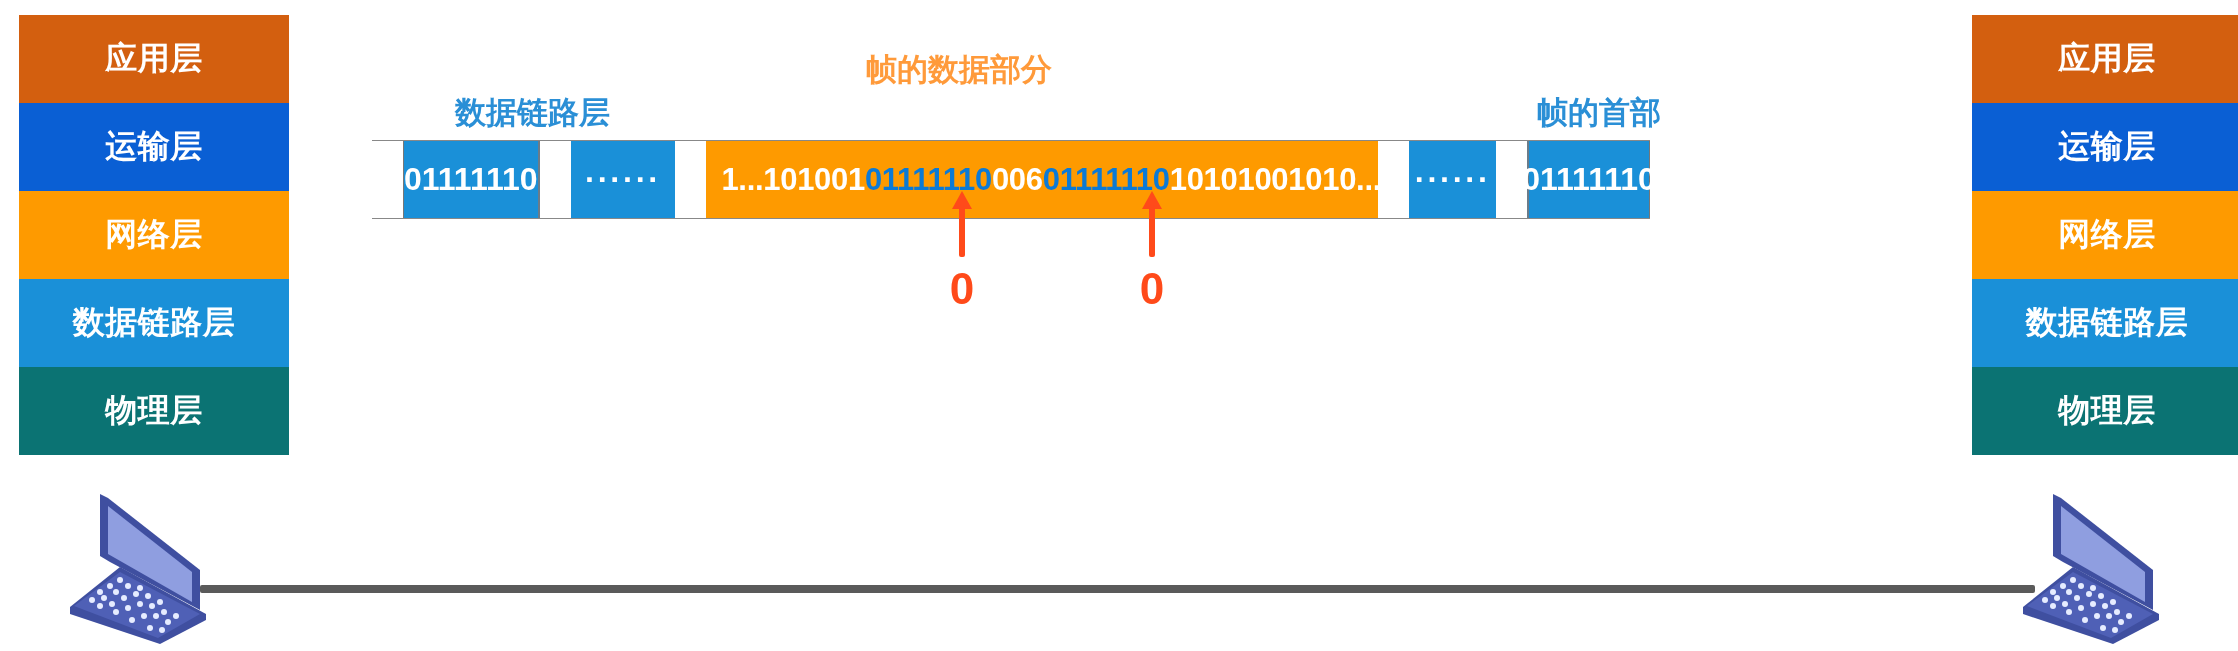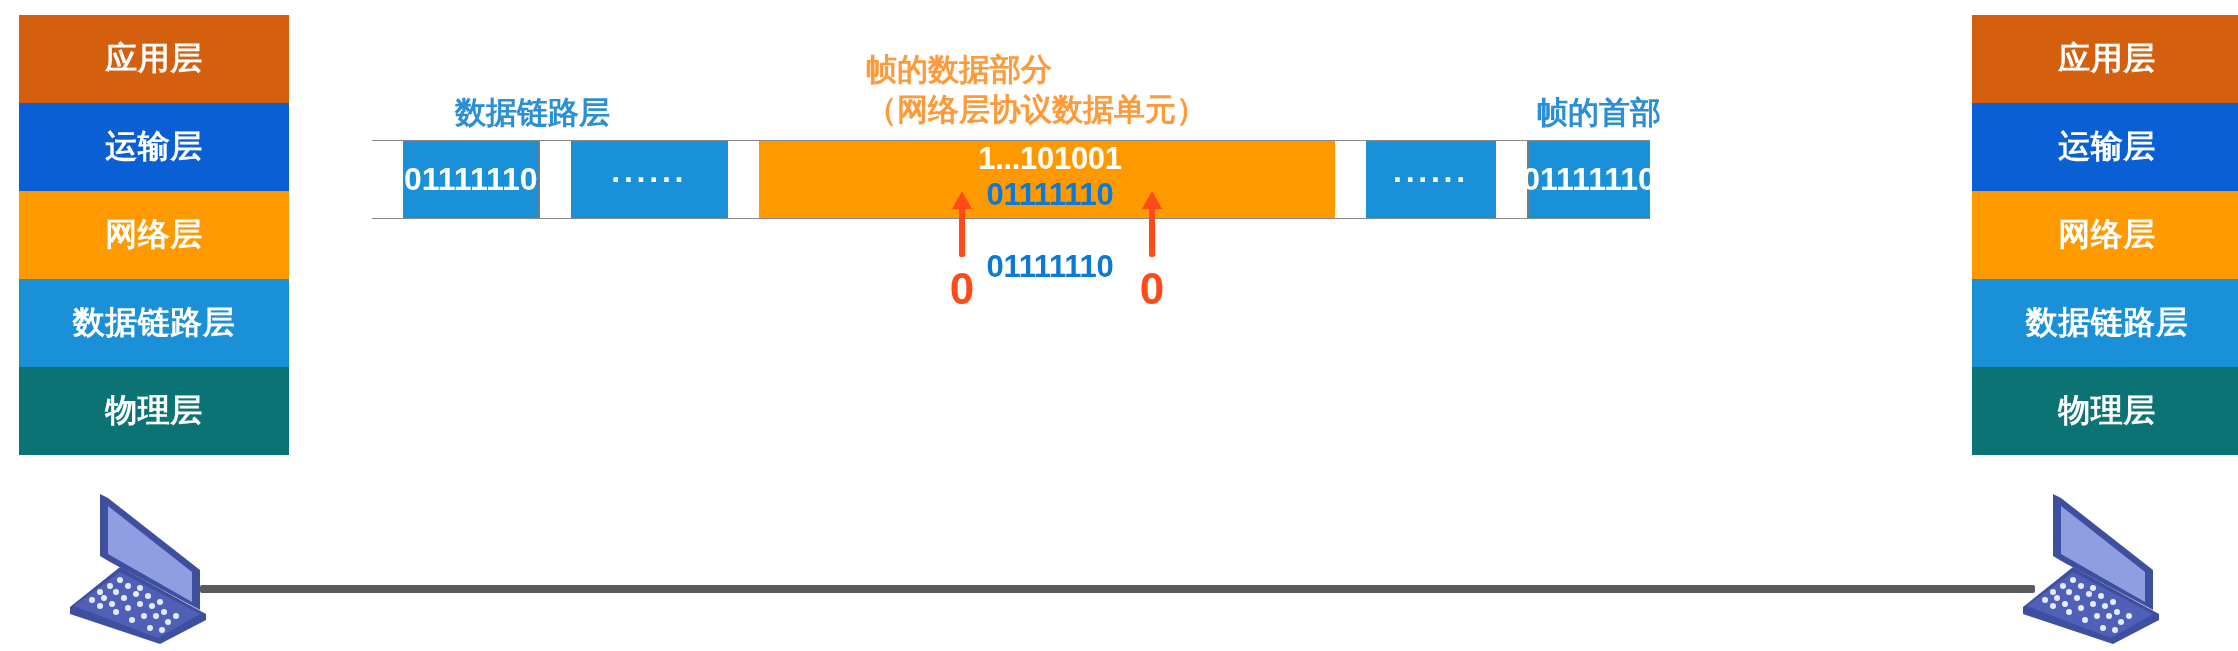--- a/index.html
+++ b/index.html
@@ -25,21 +25,21 @@
     box-shadow:0 1px 0 #888, 0 -1px 0 #888;
   }
   .cell {
     height:100%; display:flex; align-items:center; justify-content:center;
     color:#fff; font-weight:bold; font-size:32px; box-sizing:border-box; white-space:nowrap;margin-left:31px;
   }
   .cell.flag { background:#1a90d8; width:147px; border-left:1px solid #777; border-right:2px solid #6b7c8a; }
   .cell.flag.end { width:123px; border-left:2px solid #6b7c8a; border-right:1px solid #777; }
   .cell.dots { background:#1a90d8; width:184px; letter-spacing:2px; }
   .cell.dots.end { width:152px; }
-  .cell.payload { background:#fe9a00; width:672px; justify-content:flex-start; padding-left:6px; font-size:31px; letter-spacing:-0.3px;flex-direction:column; }
+  .cell.payload { background:#fe9a00; width:672px; justify-content:flex-start; padding-left:15px; font-size:31px; letter-spacing:-0.3px; }
   .seg-hl { color:#0b7ad6; }
   .arrow { position:absolute; width:6px; background:#ff4a1a; border-radius:2px; }
   .arrow-head {
     position:absolute; width:0; height:0;
     border-left:10px solid transparent; border-right:10px solid transparent; border-bottom:18px solid #ff4a1a;
   }
   .zero { position:absolute; color:#ff4a1a; font-weight:bold; font-size:44px; width:40px; text-align:center; }
   .link { position:absolute; left:200px; top:585px; width:1835px; height:8px; background:#5a5a5a; border-radius:2px; }
   .laptop { position:absolute; top:492px; width:140px; height:152px; }
   .laptop.left { left:70px; }
@@ -60,21 +60,20 @@
   <div class="layer" style="background:#d35f0f">应用层</div>
   <div class="layer" style="background:#0a5fd4">运输层</div>
   <div class="layer" style="background:#fe9a00">网络层</div>
   <div class="layer" style="background:#1a90d8">数据链路层</div>
   <div class="layer" style="background:#0b7373">物理层</div>
 </div>
 
 <div class="label head">数据链路层</div>
 <div class="label data">
   <div>帧的数据部分</div>
-  <div>（网络层协议数据单元）</div>
 </div>
 <div class="label tail">帧的首部</div>
 
 <div class="frame">
   <div class="cell flag">01111110</div>
   <div class="cell dots">······</div>
   <div class="cell payload">
     <span>1...101001</span>
       <span class="seg-hl">01111110</span>
       <span>006</span>

